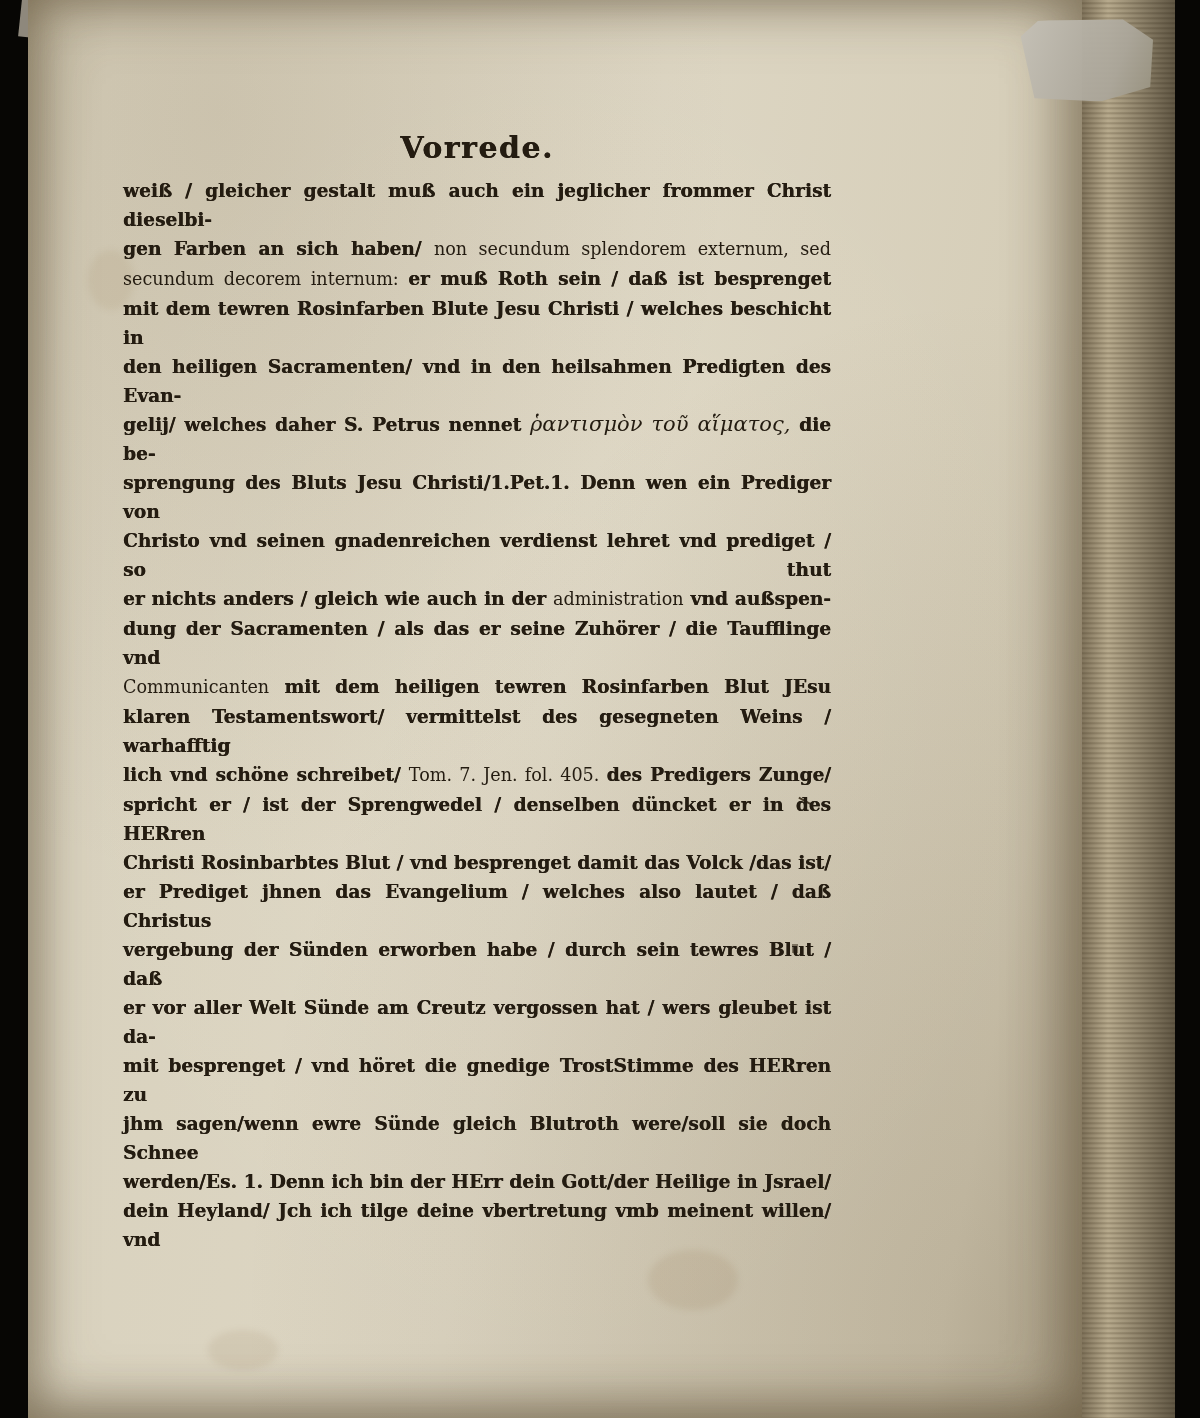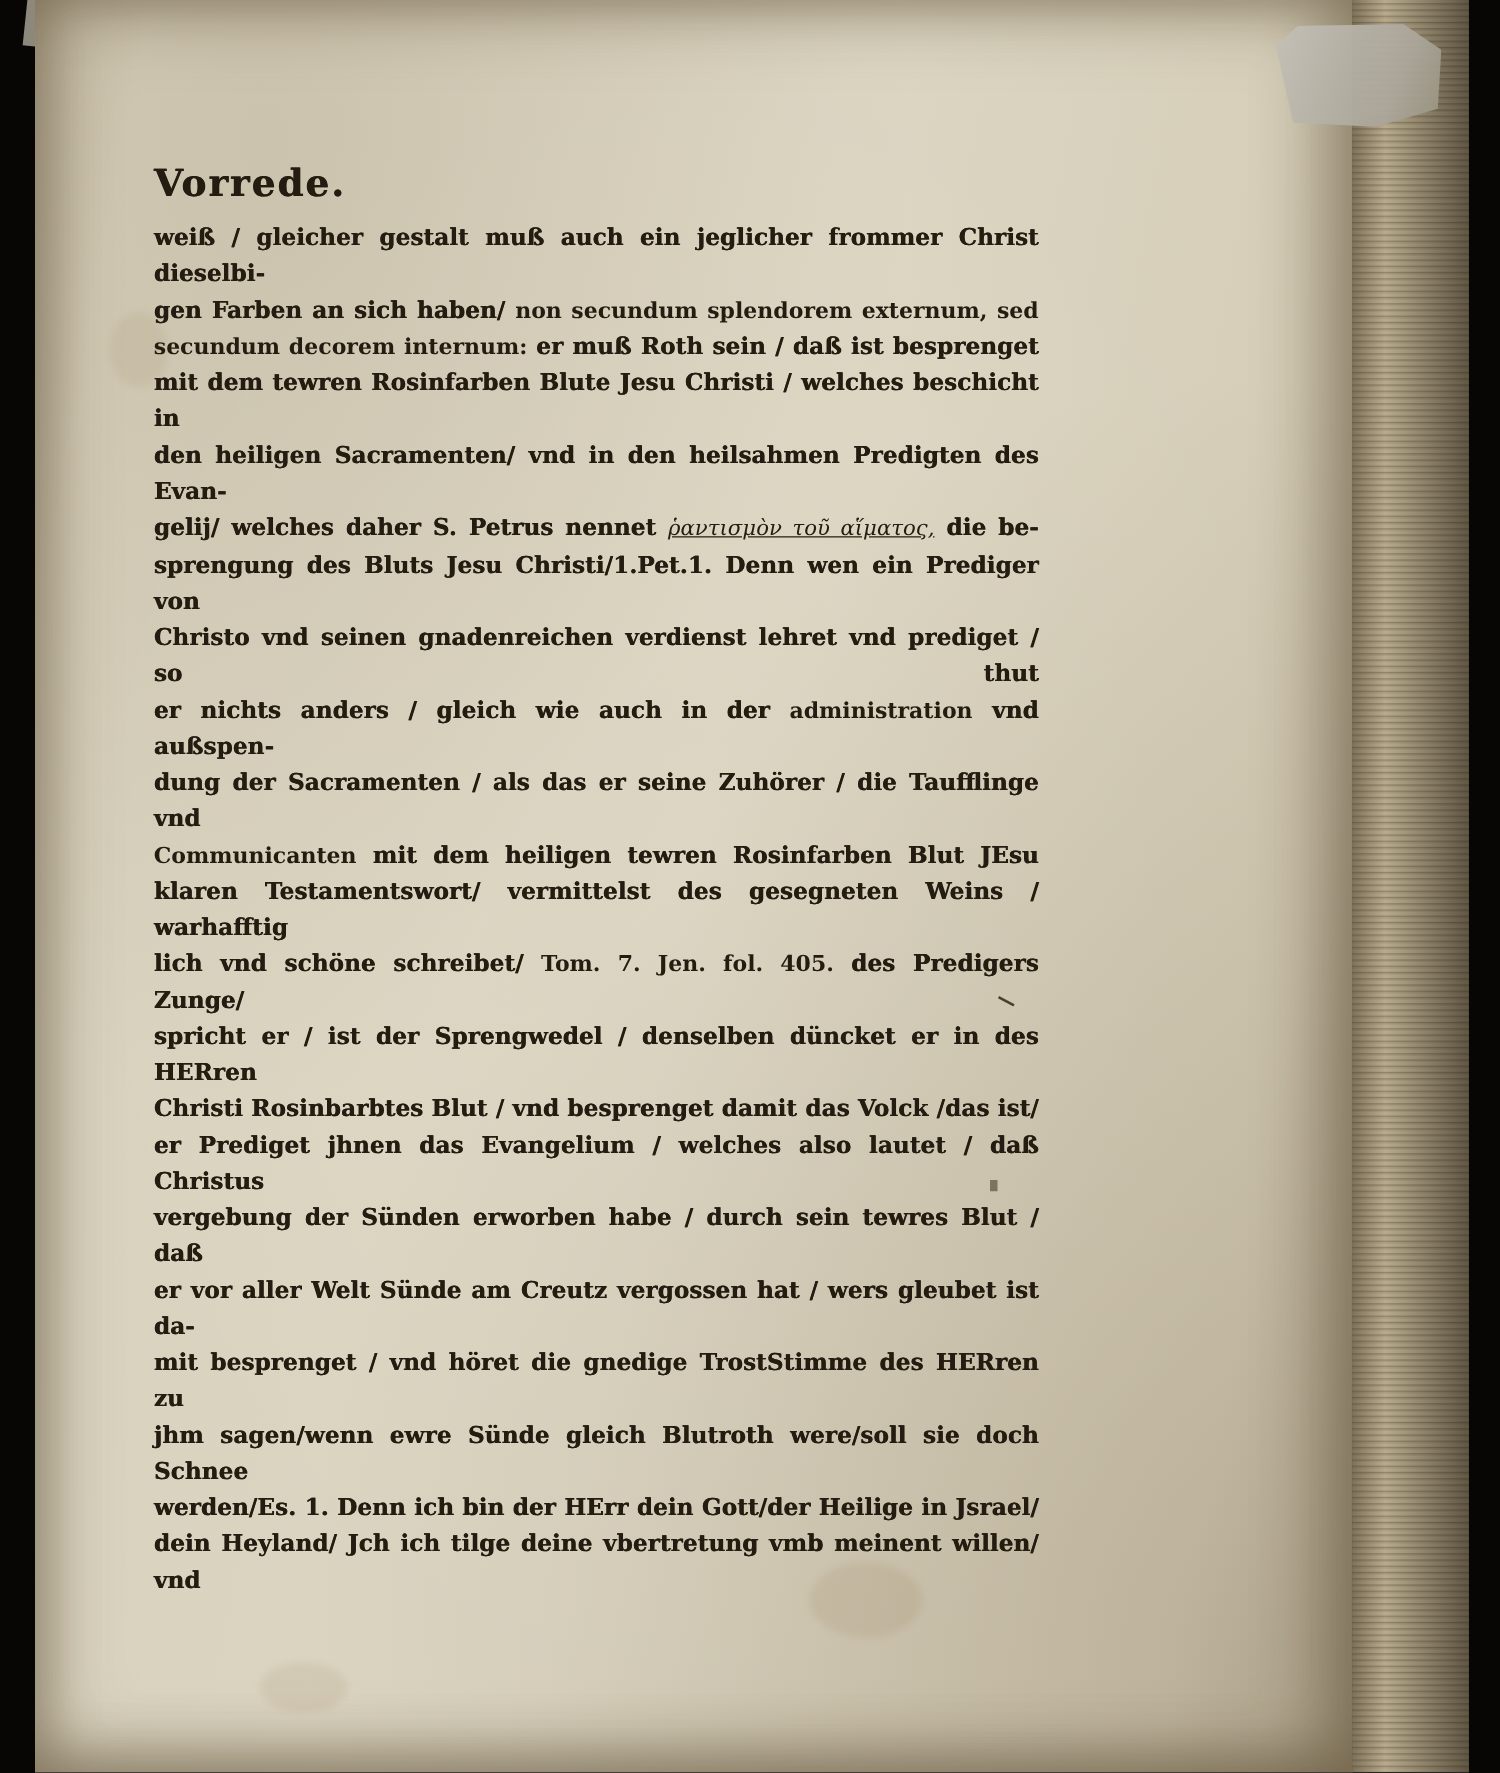--- a/index.html
+++ b/index.html
@@ -36,33 +36,33 @@
     clip-path:polygon(0 18%,14% 0,78% 4%,100% 30%,96% 86%,58% 100%,8% 92%);
     opacity:.95;
   }
   .stain{position:absolute;border-radius:50%;filter:blur(3px);}
   .ink-mark{position:absolute;background:#4a3e2c;}
   .textblock{
     position:absolute;left:95px;top:130px;width:708px;
     color:#241c11;
   }
   .header{
-    text-align:left;font-size:30px;line-height:36px;font-weight:700;
+    text-align:center;font-size:30px;line-height:36px;font-weight:700;
     letter-spacing:1.5px;margin-bottom:10px;
     text-shadow:0.4px 0 0 currentColor;
   }
   .line{
     font-size:18.6px;line-height:29px;font-weight:700;
     text-align:justify;text-align-last:justify;
     text-shadow:0.3px 0 0 currentColor;
     white-space:normal;
   }
   .line.indent{text-indent:52px;}
-  .seg-r{font-weight:700;font-size:17.6px;text-shadow:none;}
-  .seg-g{font-weight:400;font-style:italic;font-size:17px;text-shadow:none;text-decoration:underline;}
+  .seg-r{font-weight:400;font-size:17.6px;text-shadow:none;}
+  .seg-g{font-weight:400;font-style:italic;font-size:21px;text-shadow:none;}
 </style>
 </head>
 <body>
 
 <div class="scan">
 
   <div class="scrap" style="left:20px;top:0;width:72px;height:40px;transform:rotate(6deg);"></div>
   <div class="scrap2" style="left:30px;top:36px;width:34px;height:18px;transform:rotate(-8deg);"></div>
 
   <div class="page">

